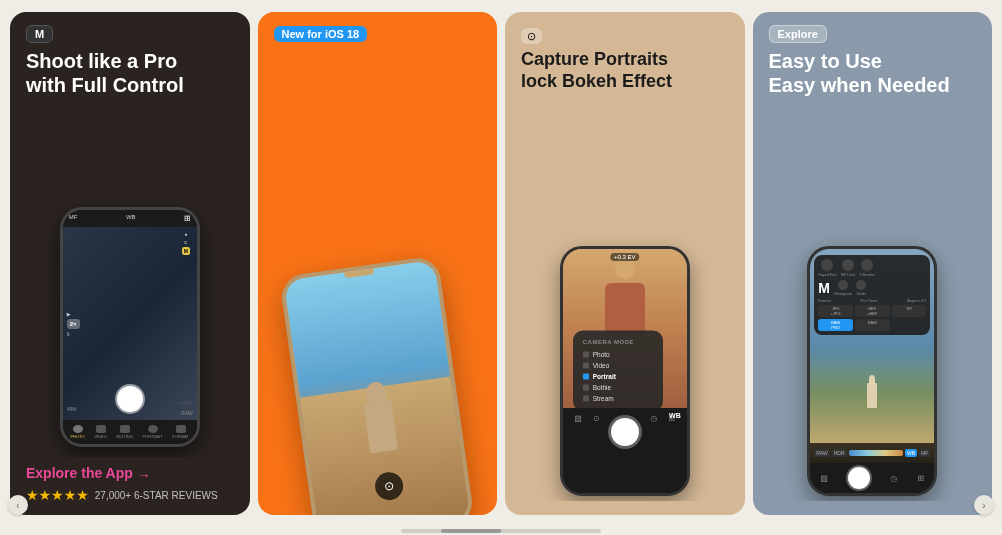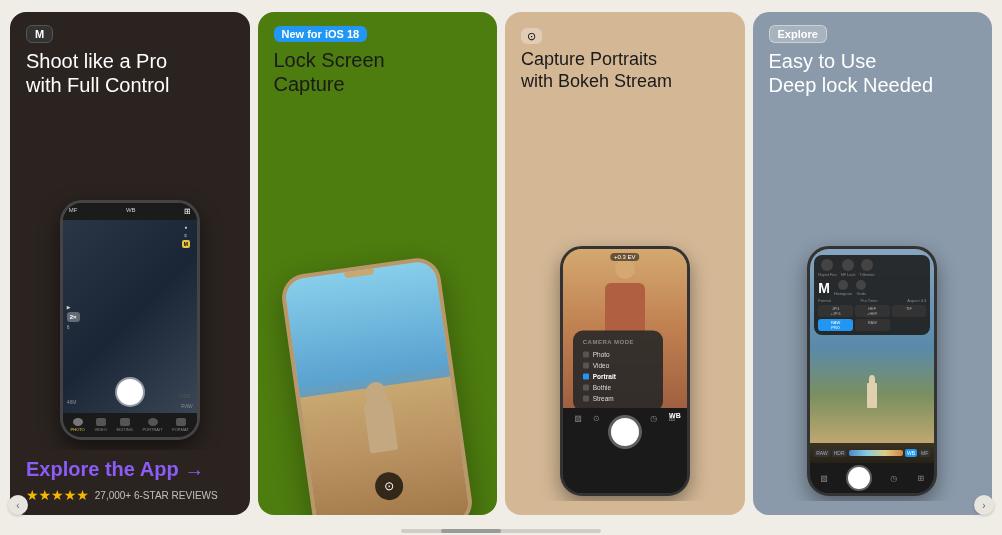--- a/index.html
+++ b/index.html
@@ -32,21 +32,21 @@
       flex-direction: column;
     }
 
     
     .card-1 {
       background: #2a2320;
     }
 
     
     .card-2 {
-      background: #4d7c0f;
+      background: #f97316;
     }
 
     
     .card-3 {
       background: #d4b896;
     }
 
     
     .card-4 {
       background: #8a9aaa;
@@ -80,21 +80,21 @@
 
     .badge-gray {
       background: rgba(255,255,255,0.25);
       color: #fff;
       border: 1px solid rgba(255,255,255,0.4);
     }
 
     .card-title {
       color: #fff;
       font-size: 20px;
-      font-weight: 400;
+      font-weight: 700;
       line-height: 1.2;
     }
 
     
     .phone-1 {
       width: 140px;
       height: 240px;
       background: #1a1a1a;
       border-radius: 22px;
       border: 3px solid #444;
@@ -218,22 +218,22 @@
       color: #e5c547;
     }
 
     .card-footer {
       padding: 8px 16px 12px;
       position: relative;
       z-index: 2;
     }
 
     .explore-link {
-      color: #8b5cf6;
-      font-size: 20px;
+      color: #ec4899;
+      font-size: 14px;
       font-weight: 600;
       display: flex;
       align-items: center;
       gap: 4px;
       margin-bottom: 6px;
     }
 
     .stars-row {
       display: flex;
       align-items: center;
@@ -622,22 +622,20 @@
         <span class="reviews-text">27,000+ 6-STAR REVIEWS</span>
       </div>
     </div>
   </div>
 
   <div class="card card-2">
     <div class="card-header">
       <div class="badge badge-blue">
         <span>New for iOS 18</span>
       </div>
-      <div class="card-title" style="white-space:pre-line;color:#1a1a1a;">Lock Screen
-Capture</div>
     </div>
     <div class="phone-angled-container">
       <div class="phone-angled">
         <div class="phone-angled-screen">
 
           <div style="position:absolute;bottom:0;left:0;right:0;height:55%;background:linear-gradient(180deg,#c8a870 0%,#b89060 50%,#a07848 100%);"></div>
 
           <div style="position:absolute;bottom:30%;left:50%;transform:translateX(-50%);">
             <div style="width:20px;height:20px;background:#c4a882;border-radius:50% 50% 0 0;margin:0 auto;"></div>
             <div style="width:28px;height:50px;background:#c4a882;border-radius:2px;margin:0 auto;"></div>
@@ -651,21 +649,21 @@
       </div>
     </div>
   </div>
 
   <div class="card card-3">
     <div class="card-header">
       <div style="font-size:18px;margin-bottom:4px;">
         <span style="background:rgba(255,255,255,0.3);border-radius:6px;padding:2px 6px;font-size:11px;">⊙</span>
       </div>
       <div class="card-title" style="color:#1a1a1a;font-size:18px;white-space:pre-line;">Capture Portraits
-with Bokeh Stream</div>
+lock Bokeh Effect</div>
     </div>
     <div class="phone-scene-container">
       <div class="phone-3">
         <div class="phone-3-screen">
 
           <div class="portrait-person">
 
             <div style="position:absolute;top:10px;left:50%;transform:translateX(-50%);width:20px;height:20px;background:#d4a870;border-radius:50%;"></div>
             <div style="position:absolute;top:34px;left:50%;transform:translateX(-50%);width:40px;height:50px;background:#b06040;border-radius:6px 6px 0 0;"></div>
           </div>
@@ -711,21 +709,21 @@
     </div>
     <div style="padding:4px 14px 10px;"></div>
   </div>
 
   <div class="card card-4">
     <div class="card-header">
       <div class="badge badge-gray">
         <span>Explore</span>
       </div>
       <div class="card-title" style="white-space:pre-line;">Easy to Use
-Deep lock Needed</div>
+Easy when Needed</div>
     </div>
     <div class="phone-scene-container">
       <div class="phone-4">
         <div class="phone-4-screen">
 
           <div style="position:absolute;bottom:35%;left:50%;transform:translateX(-50%);">
             <div style="width:6px;height:8px;background:#e0d0b0;border-radius:50% 50% 0 0;margin:0 auto;"></div>
             <div style="width:10px;height:25px;background:#e0d0b0;border-radius:1px;margin:0 auto;"></div>
           </div>
 

